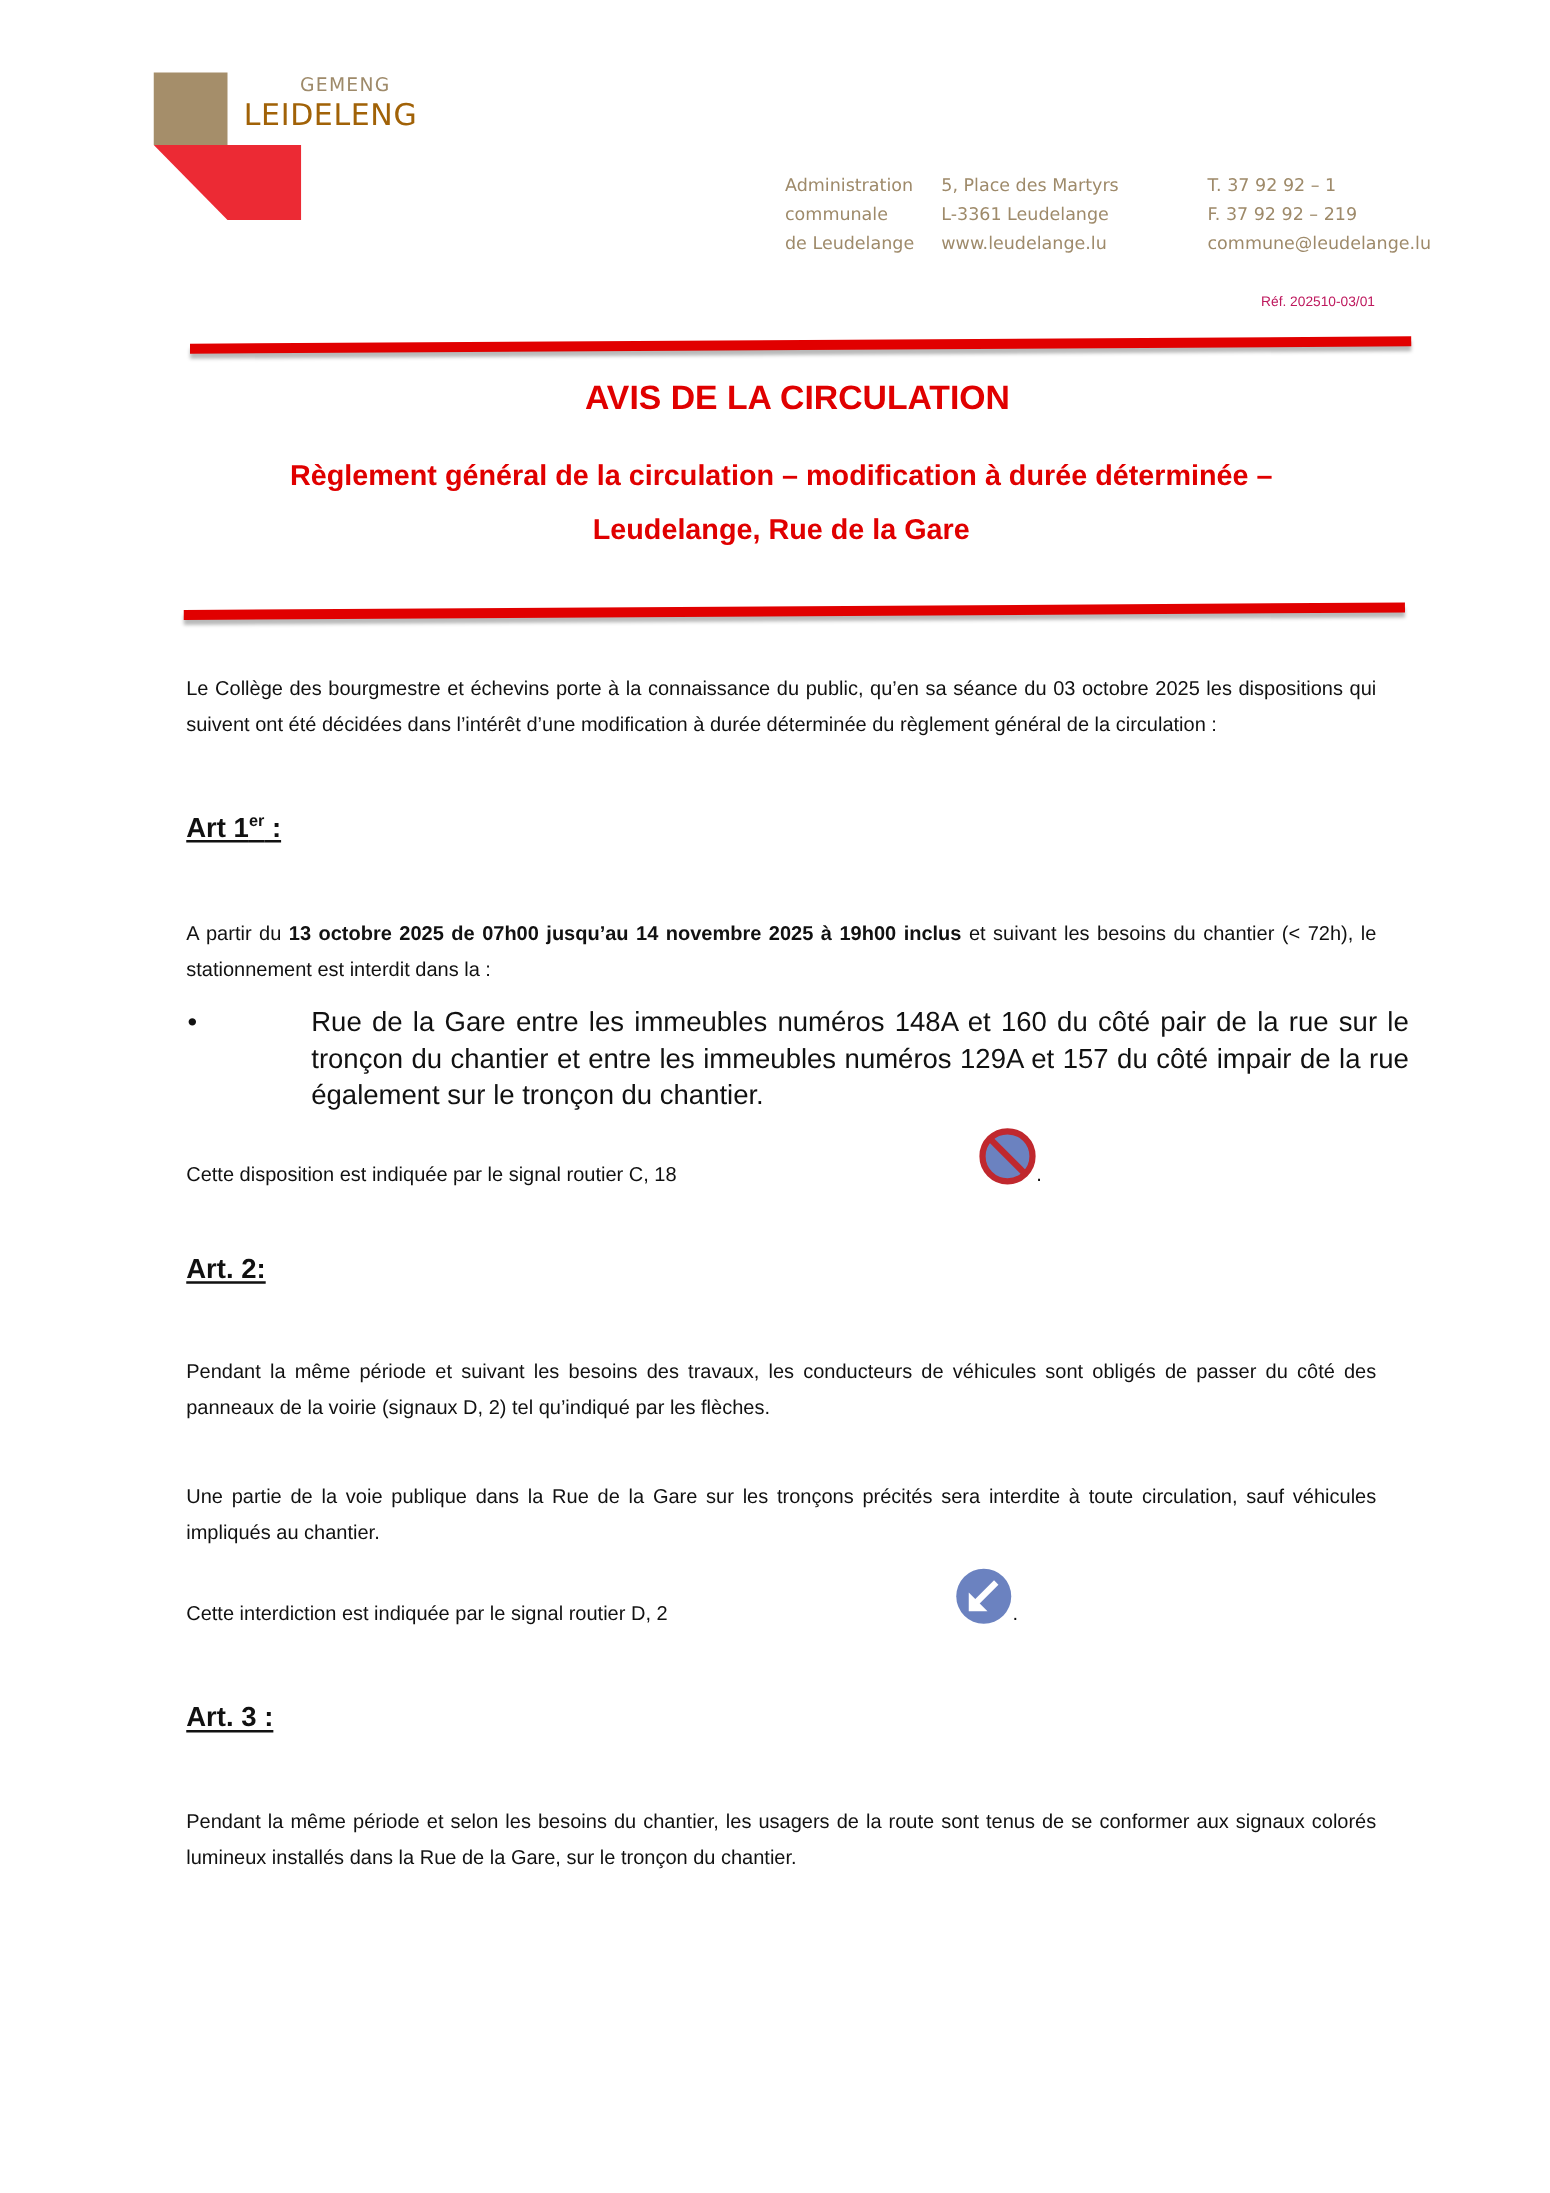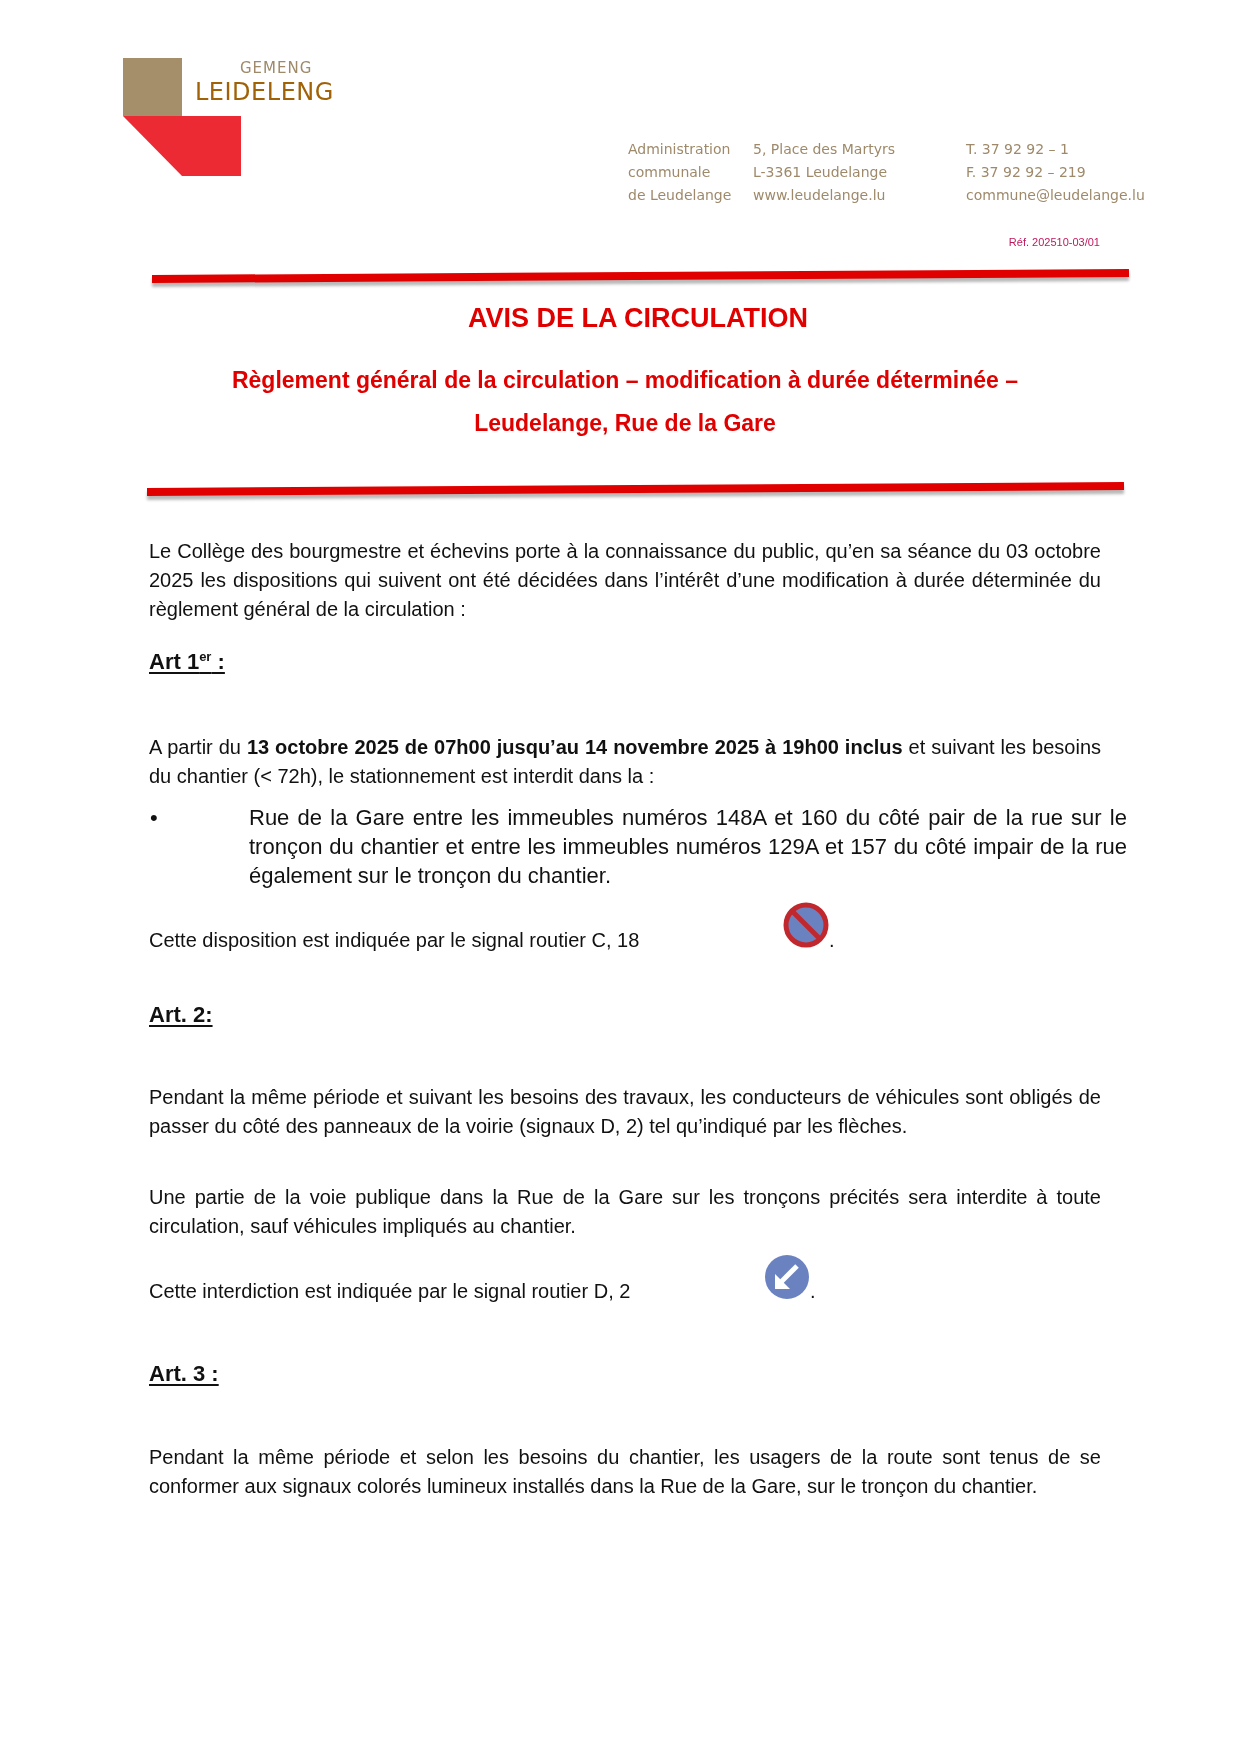--- a/index.html
+++ b/index.html
@@ -19,21 +19,21 @@
   
   .rule { height:8px; background:#e10000; box-shadow:0 4px 3px rgba(0,0,0,0.28); }
   .rule1 { left:152px; top:275px; width:977px; transform:rotate(-0.35deg); transform-origin:left center; }
   .rule2 { left:147px; top:488px; width:977px; transform:rotate(-0.35deg); transform-origin:left center; }
   
   .title { left:0; width:1276px; top:303px; text-align:center; font-size:27px; font-weight:bold; color:#e00000; }
   .subtitle { left:0; width:1250px; text-align:center; font-size:23px; font-weight:bold; color:#e00000; }
   .sub1 { top:367px; }
   .sub2 { top:410px; }
   
-  .para { left:149px; width:952px; font-size:20px; line-height:29px; text-align:justify; color:#111; }
+  .para { left:149px; width:952px; font-size:16px; line-height:29px; text-align:justify; color:#111; }
   .para.nojust { text-align:left; }
   .art { left:149px; font-size:22px; font-weight:bold; text-decoration:underline; text-underline-offset:3px; }
   .art sup { font-size:13px; }
   .bullet-dot { left:150px; font-size:22px; line-height:29px; }
   .bullet-text { left:223px; width:878px; font-size:22px; line-height:29px; text-align:justify;margin-left:26px; }
   .sign { width:46px; height:46px; }
   b { font-weight:bold; }
 </style>
 </head>
 <body>

